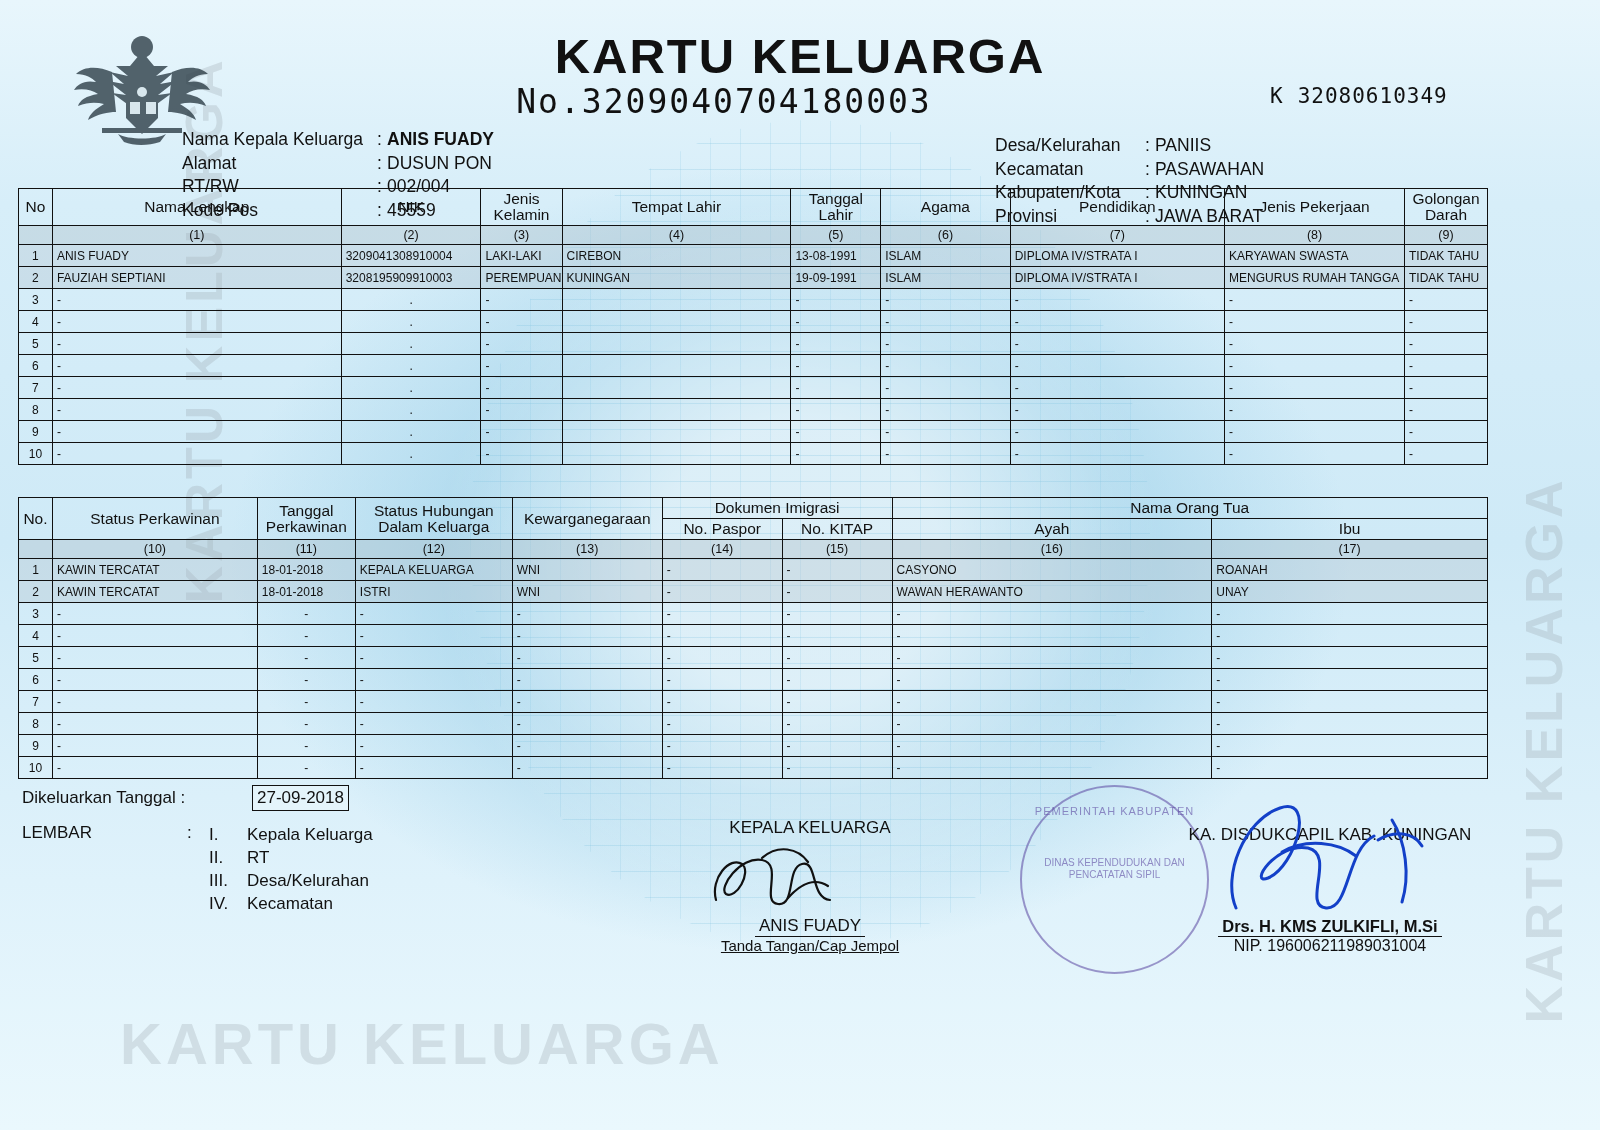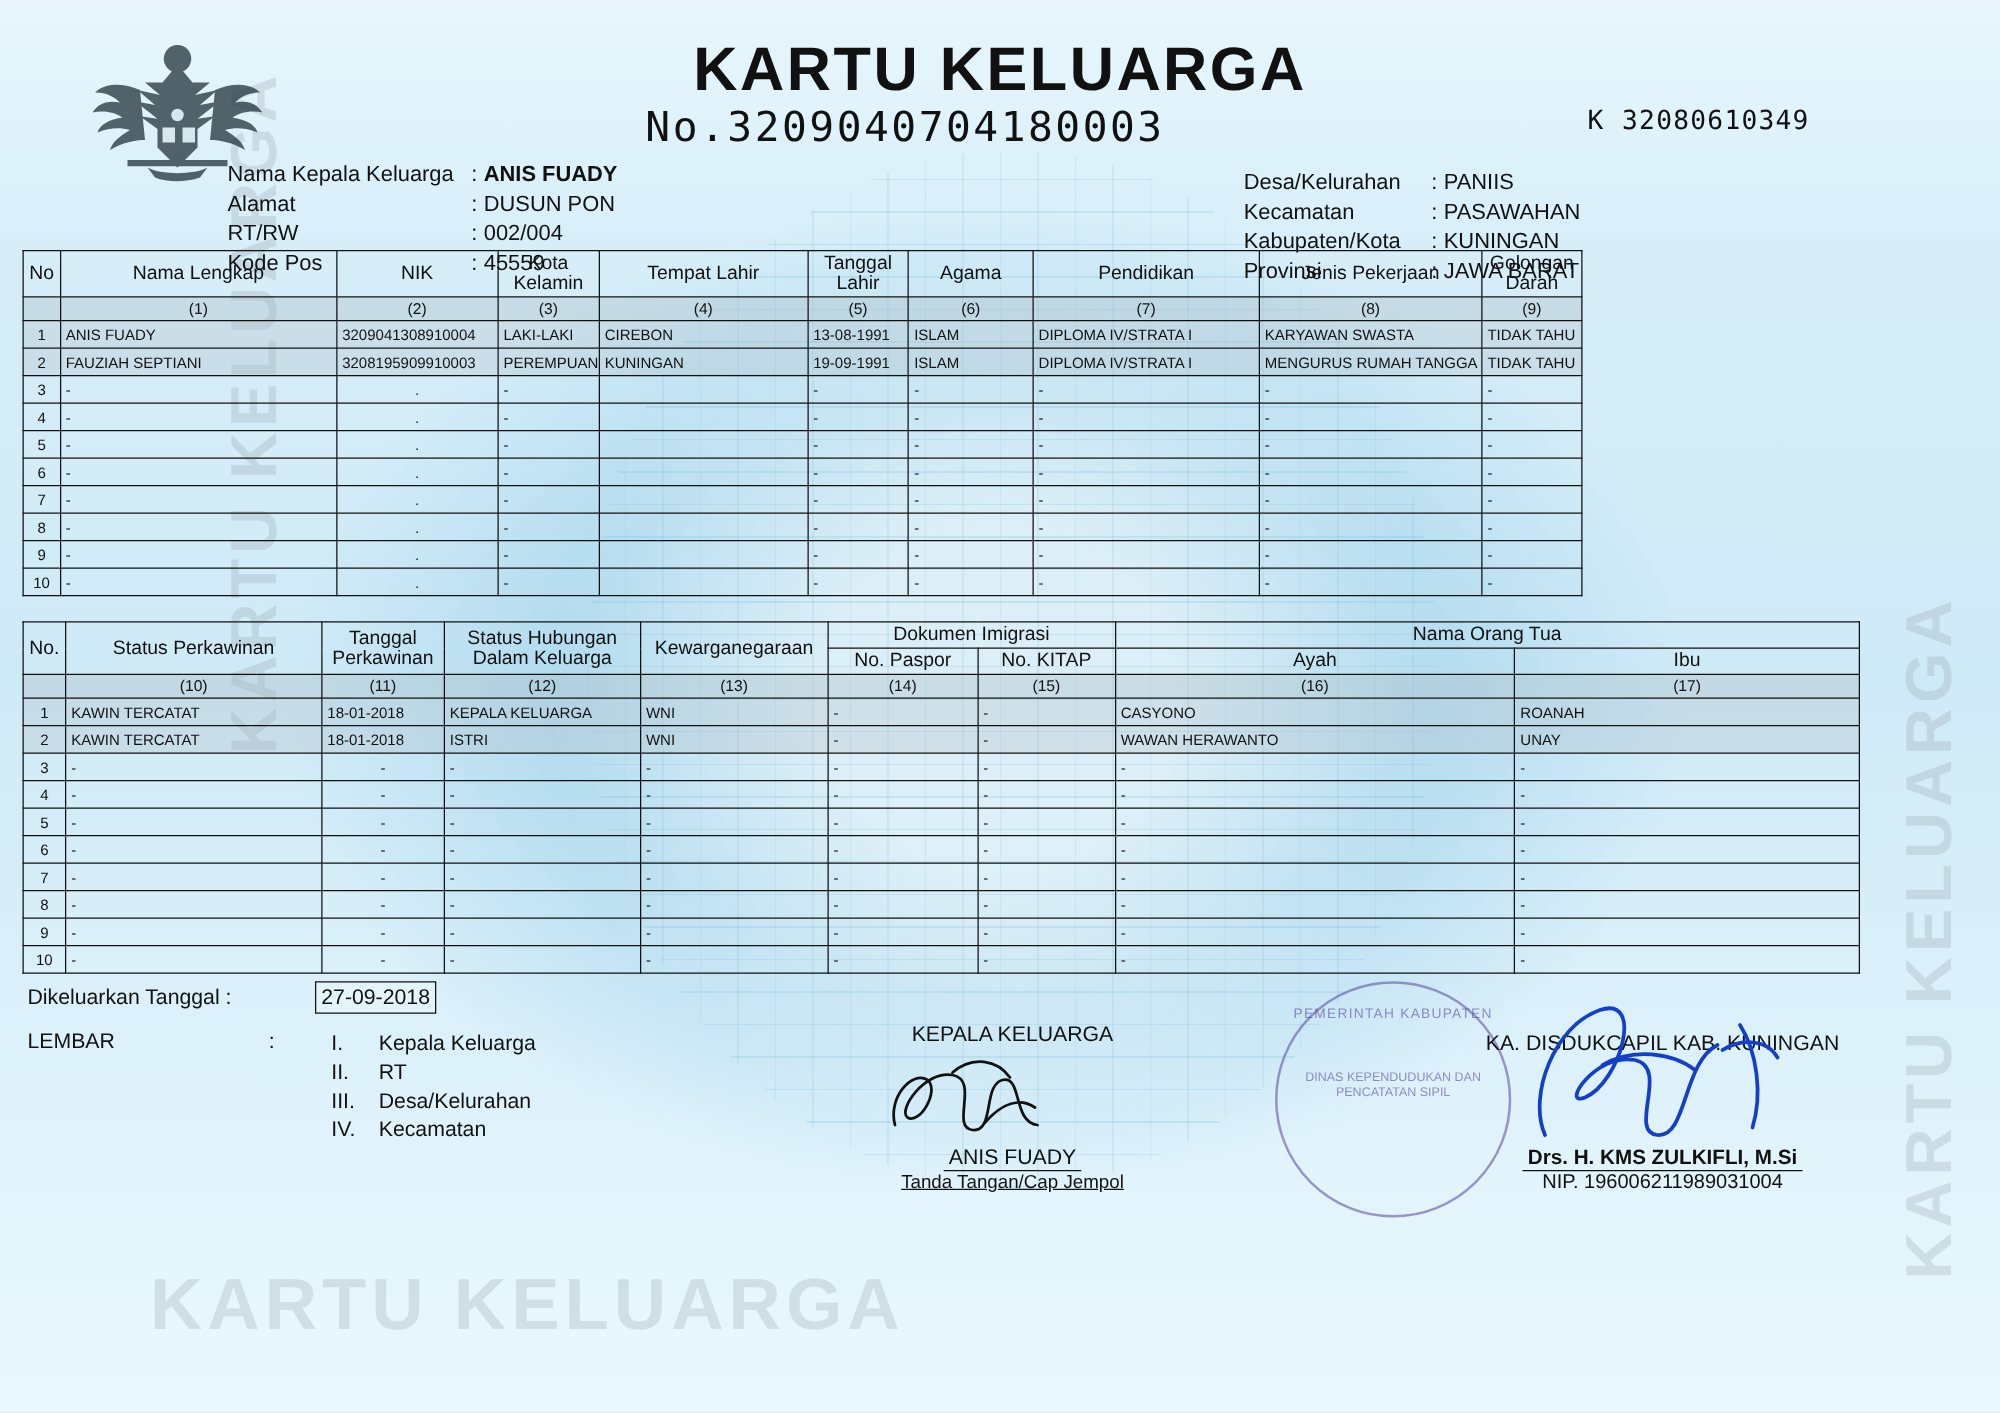--- a/index.html
+++ b/index.html
@@ -65,31 +65,31 @@
   
   table{border-collapse:collapse;position:absolute;background:transparent;}
   td,th{border:1.4px solid #111;padding:0;color:#111;background:transparent;}
   .hdr{font-size:15.5px;text-align:center;font-weight:normal;line-height:16px;padding:2px 1px;}
   .numrow td{height:18px;font-size:12.5px;text-align:center;background:rgba(170,185,195,.35);}
   .datarow td{height:21px;font-size:12px;padding-left:4px;white-space:nowrap;overflow:hidden;}
   .datarow td.c{text-align:center;padding-left:0;}
   .rowno{font-size:12.5px;text-align:center;padding-left:0 !important;}
   .filled td{background:rgba(176,190,200,.30);}
 
-  #t1{left:18px;top:200px;width:1248px;}
+  #t1{left:18px;top:188px;width:1470px;}
   #t2{left:18px;top:497px;width:1470px;}
 
   
   #footer{position:absolute;left:22px;top:785px;font-size:17px;color:#111;}
   #issuedrow{display:flex;align-items:center;}
   #issuedlabel{width:230px;}
   #issueddate{
     border:1.4px solid #111;padding:2px 4px;font-size:17px;background:rgba(255,255,255,.25);
   }
-  #lembar{margin-top:12px;display:flex;gap:28px;}
+  #lembar{margin-top:12px;display:flex;}
   #lembarlabel{width:165px;}
   .lembaritem{display:flex;line-height:23px;}
   .lembarnum{width:38px;}
   #sign-kk{position:absolute;left:660px;top:818px;width:300px;text-align:center;font-size:17px;color:#111;}
   #sign-kk .name{margin-top:78px;font-size:17px;}
   #sign-kk .cap{font-size:15px;text-decoration:underline;}
   #sign-right{position:absolute;left:1120px;top:825px;width:420px;text-align:center;font-size:17px;color:#111;}
   #sign-right .officer{margin-top:72px;font-size:16.5px;font-weight:bold;}
   #sign-right .nip{font-size:16px;}
 
@@ -195,21 +195,21 @@
         <col style="width:130px">
         <col style="width:215px">
       <col style="width:180px">
         <col style="width:83px">
     </colgroup>
     <tbody>
         <tr>
       <th class="hdr">No</th>
       <th class="hdr">Nama Lengkap</th>
       <th class="hdr">NIK</th>
-      <th class="hdr">Kota Kelamin</th>
+      <th class="hdr">Jenis Kelamin</th>
       <th class="hdr">Tempat Lahir</th>
       <th class="hdr">Tanggal Lahir</th>
       <th class="hdr">Agama</th>
       <th class="hdr">Pendidikan</th>
       <th class="hdr">Jenis Pekerjaan</th>
       <th class="hdr">Golongan Darah</th>
     </tr>
     <tr class="numrow">
       <td></td>
       <td>(1)</td>

